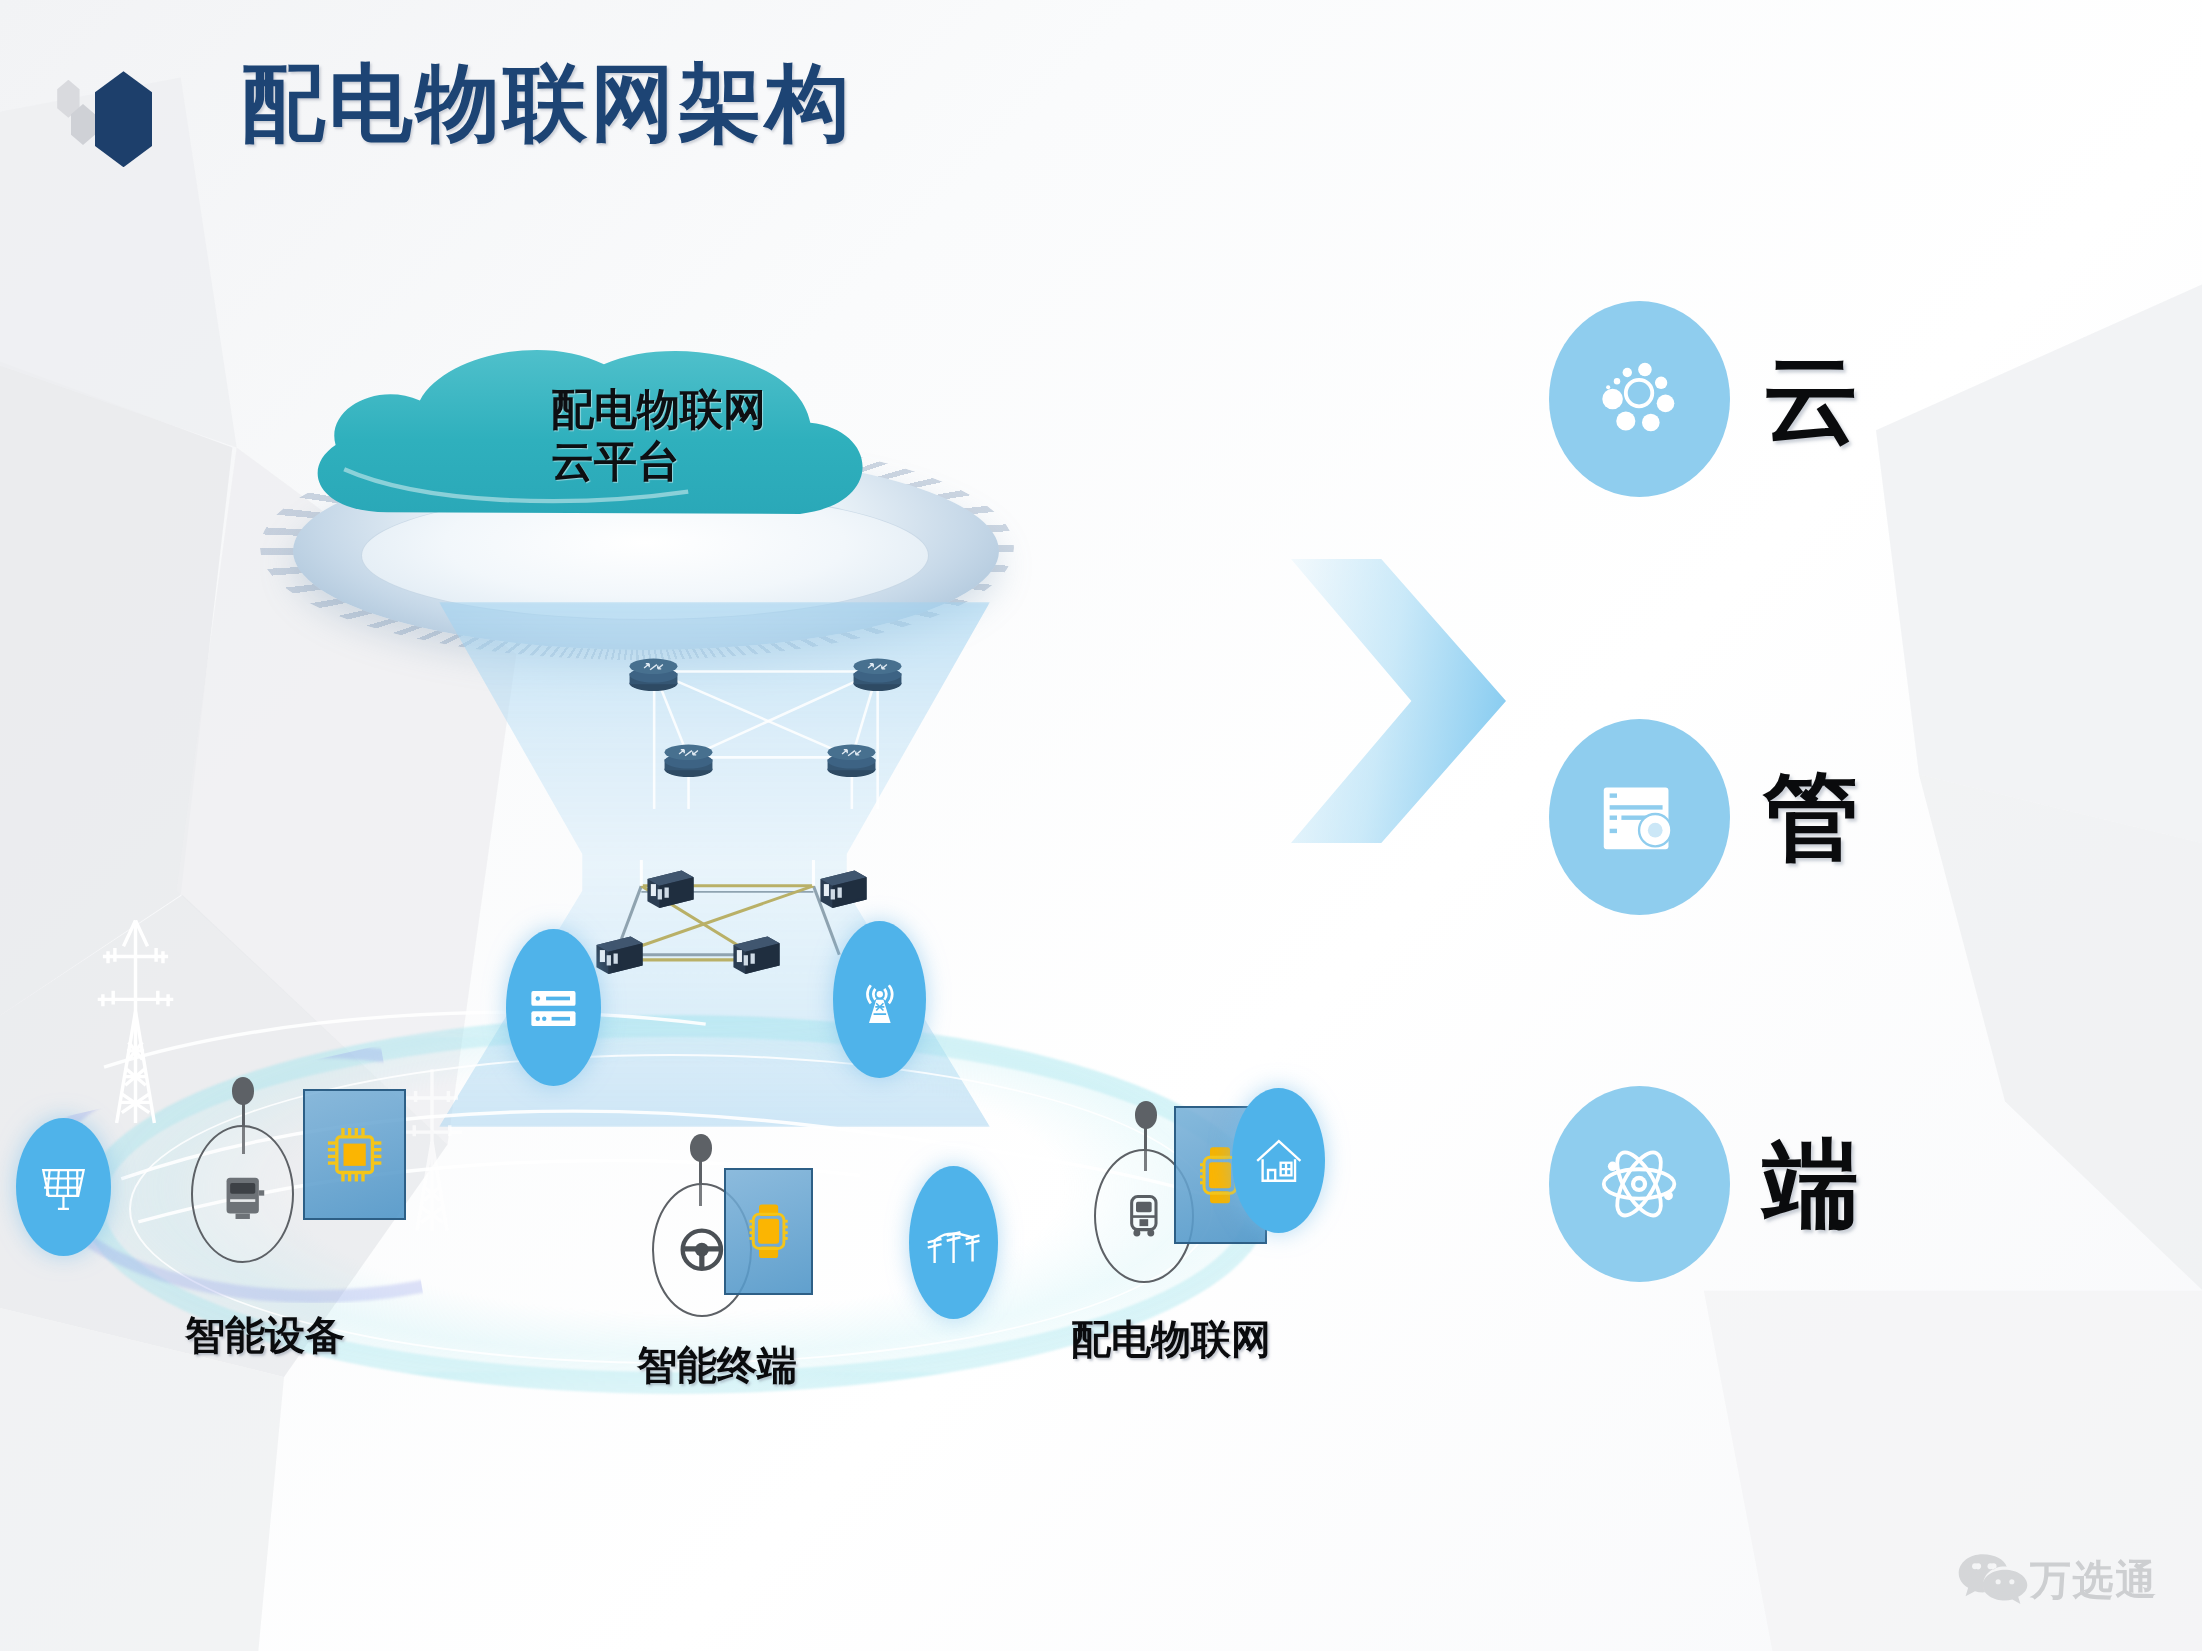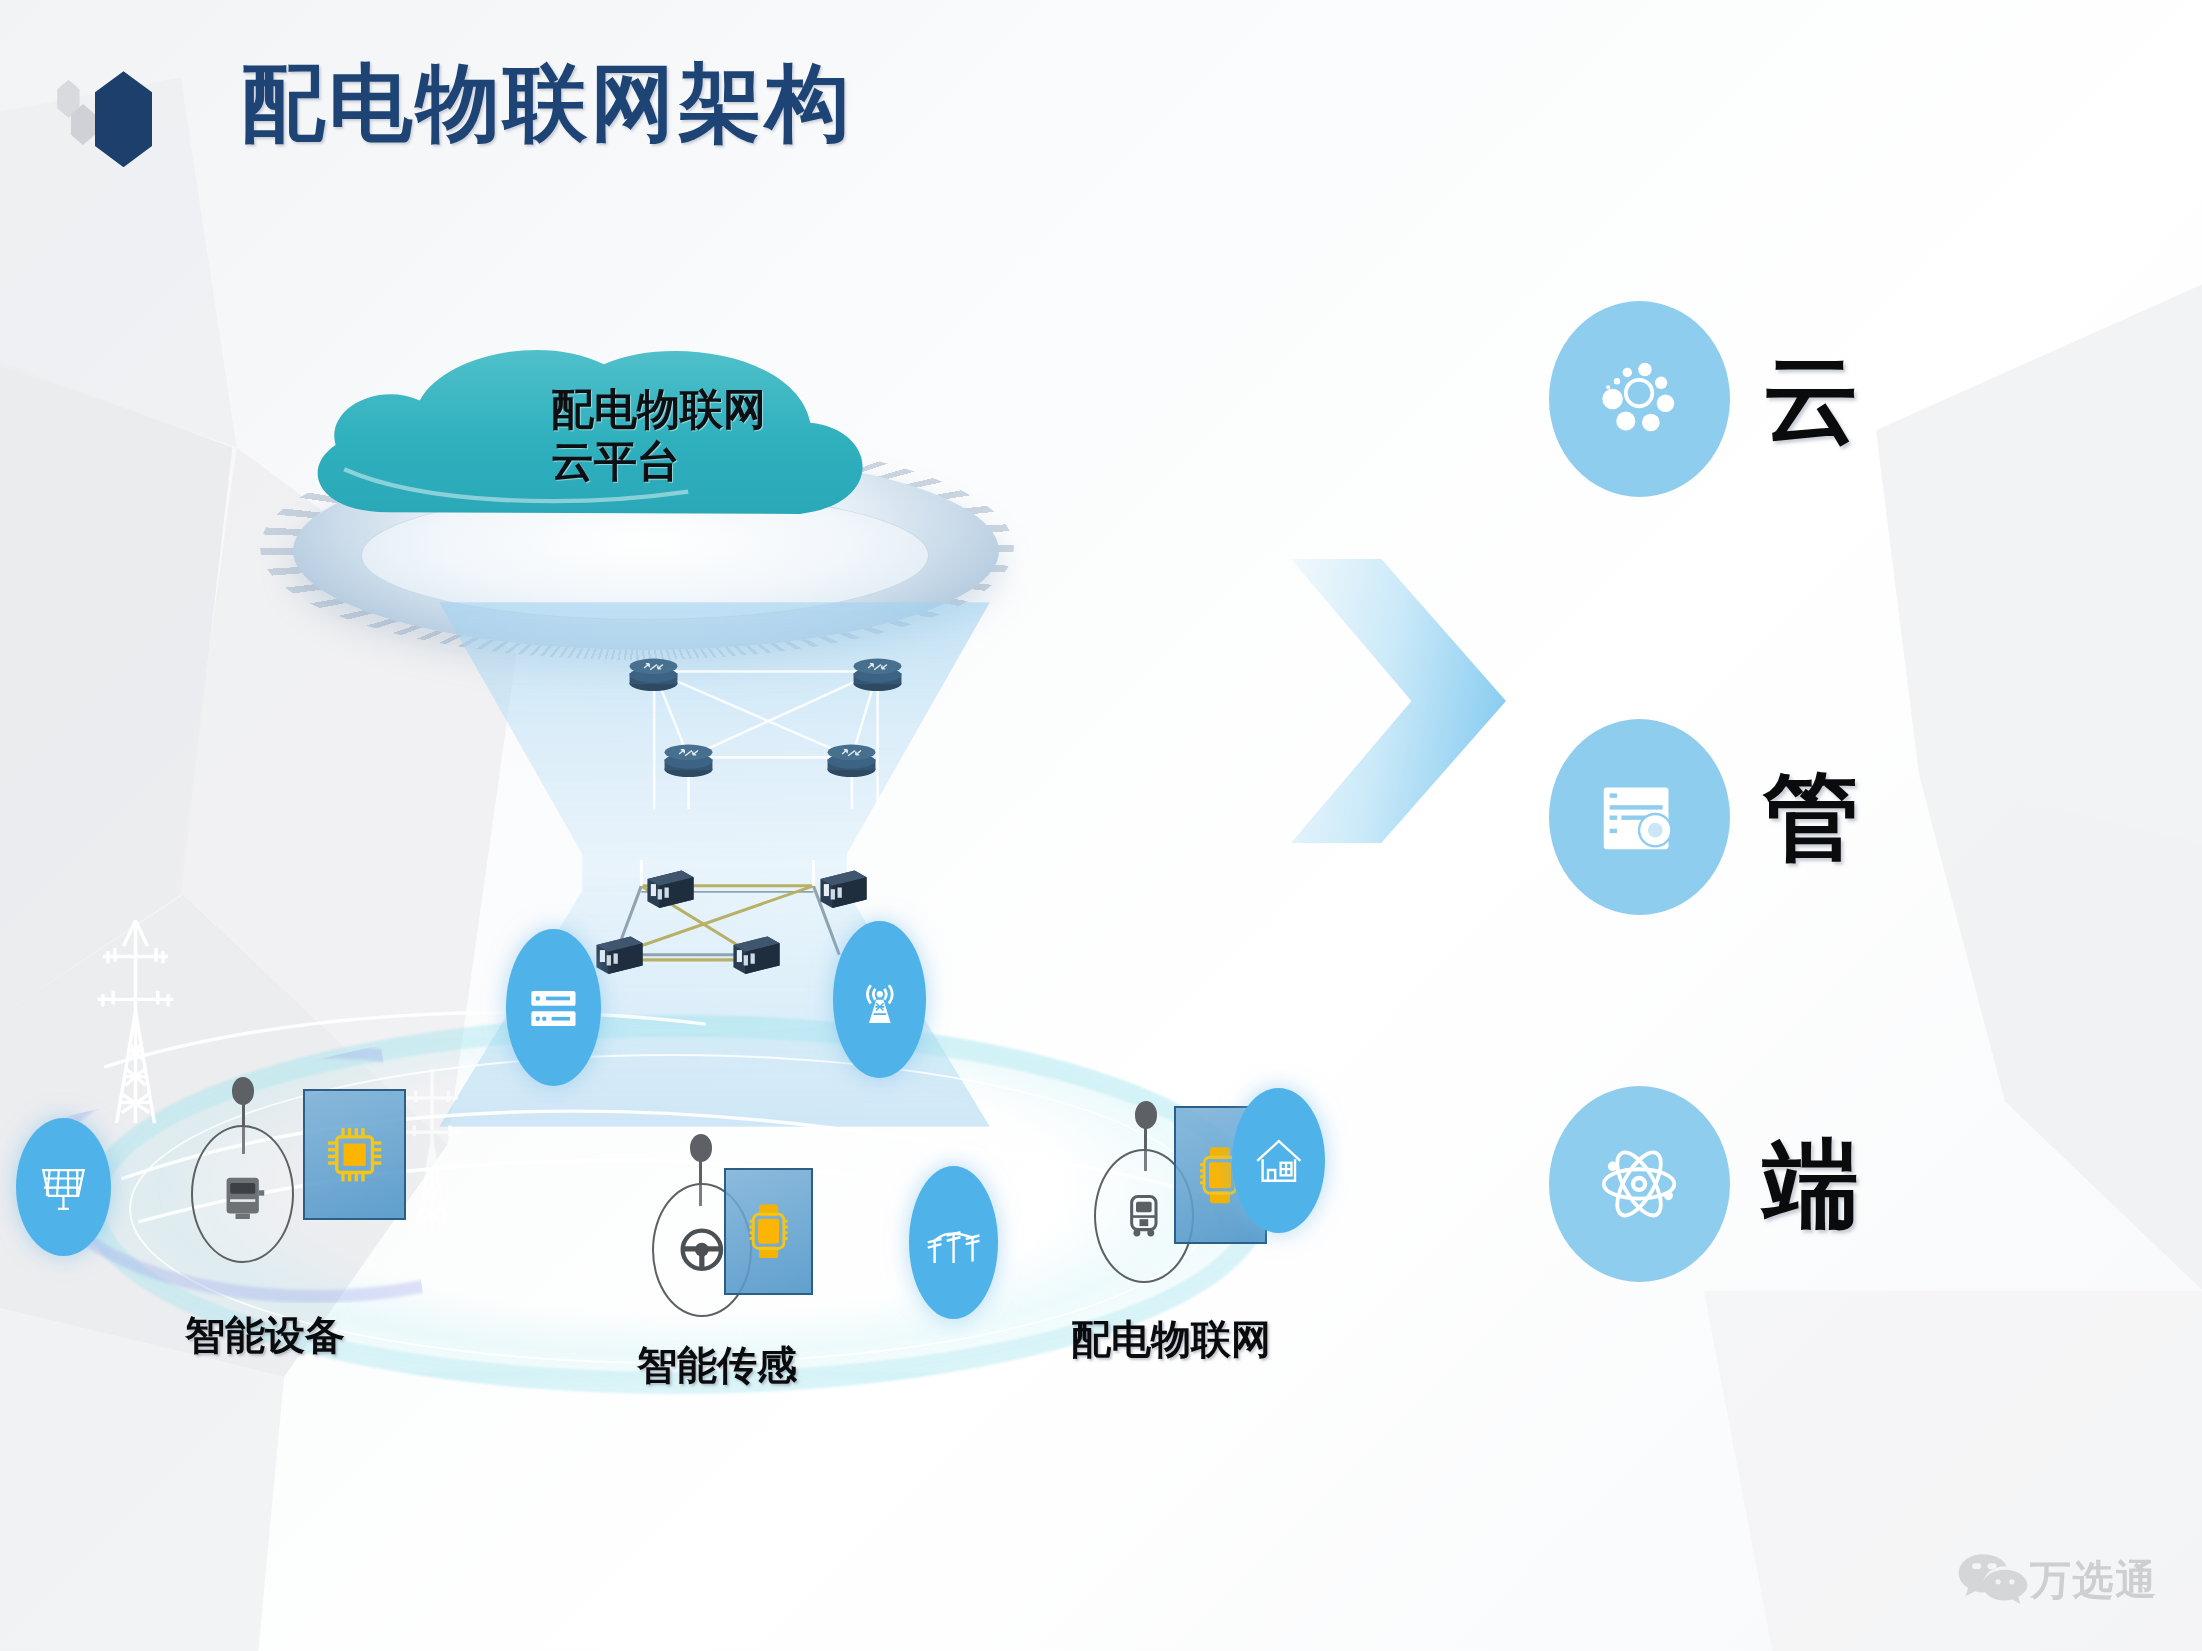--- a/index.html
+++ b/index.html
@@ -500,21 +500,21 @@
         <rect x="12" y="32" width="4" height="3"></rect>
           <rect x="12" y="38" width="4" height="3"></rect>
         <rect x="48" y="20" width="4" height="3"></rect>
           <rect x="48" y="26" width="4" height="3"></rect>
         <rect x="48" y="32" width="4" height="3"></rect>
           <rect x="48" y="38" width="4" height="3"></rect>
       </g>
     </svg>
   </div>
 
-  <div class="section-label" style="left:637px; top:1338px;">智能传感</div>
+  <div class="section-label" style="left:637px; top:1338px;">智能终端</div>
 
   <div class="pin-stem" style="left:1144px; top:1118px; height:53px;"></div>
   <div class="pin-head" style="left:1135px; top:1101px;"></div>
   <div class="gray-circle" style="left:1094px; top:1149px; width:100px; height:134px;">
     <svg viewBox="0 0 64 64">
       <rect x="18" y="10" width="28" height="38" rx="7" fill="none" stroke="#5a5f64" stroke-width="3.5"></rect>
       <rect x="23" y="16" width="18" height="12" rx="2" fill="#5a5f64"></rect>
       <path d="M18 33 L46 33" stroke="#5a5f64" stroke-width="3"></path>
       <rect x="27" y="36" width="10" height="8" fill="#5a5f64"></rect>
       <circle cx="24" cy="52" r="4" fill="#5a5f64"></circle>

